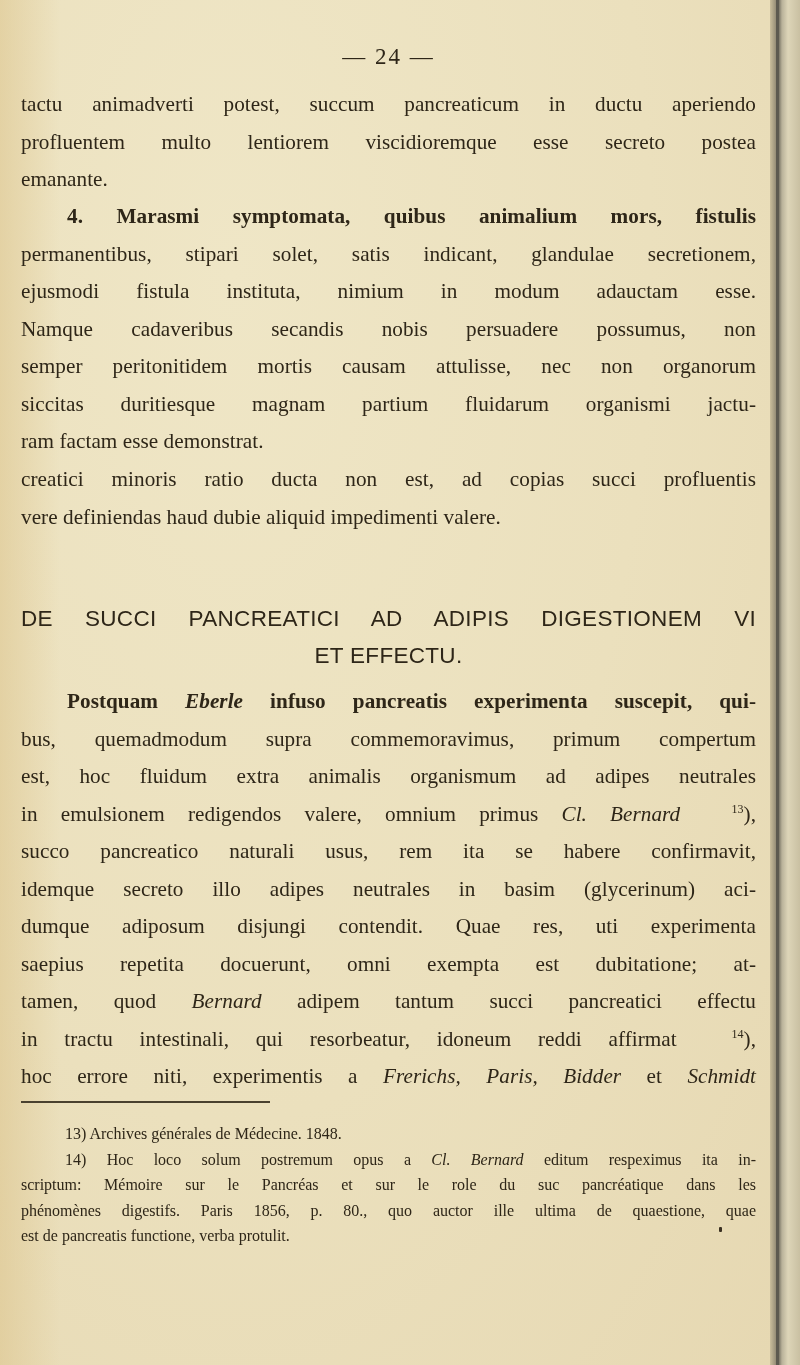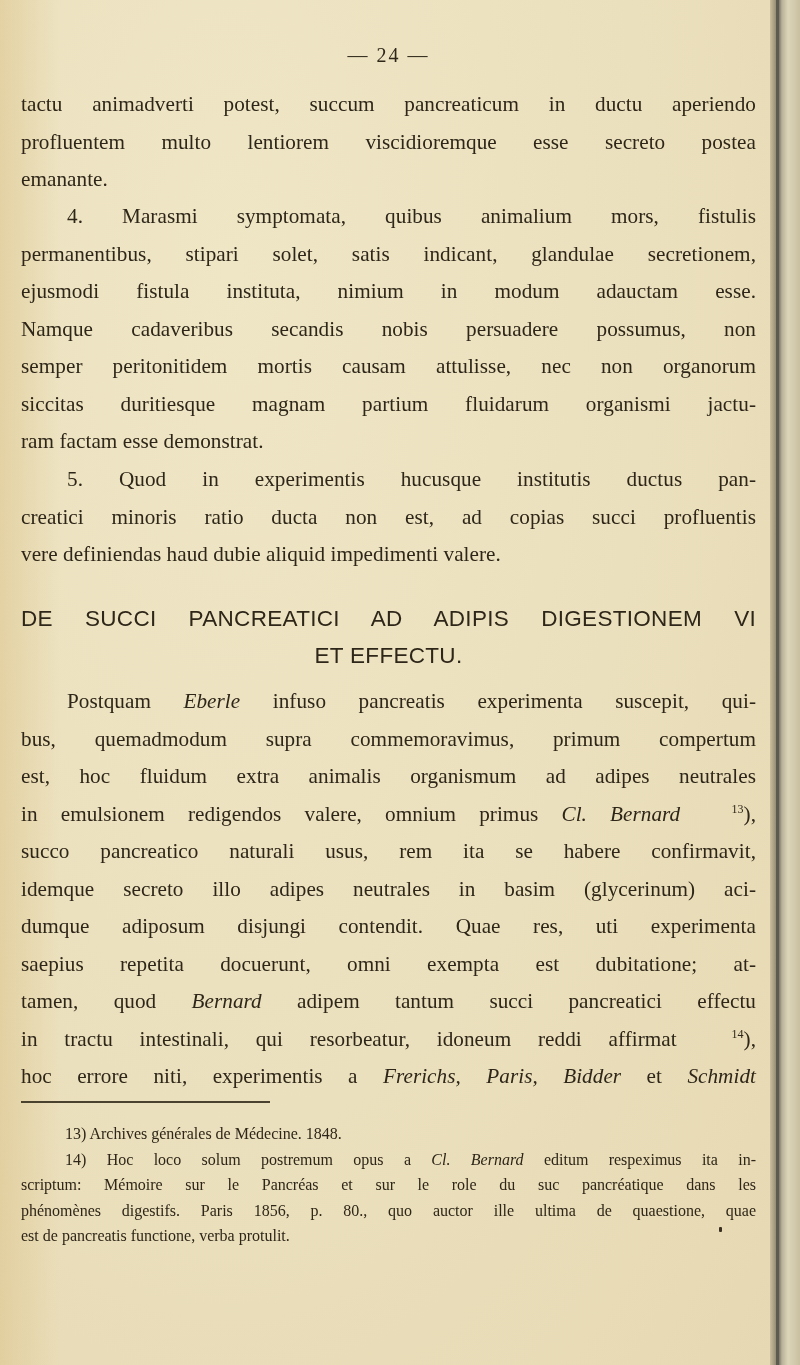--- a/index.html
+++ b/index.html
@@ -47,21 +47,21 @@
       left: 21px;
       top: 0;
       width: 735px;
     }
     .page-number {
       position: absolute;
       top: 44px;
       left: 0;
       width: 735px;
       text-align: center;
-      font-size: 20px;
+      font-size: 23px;
       letter-spacing: 2px;
       font-family: "Liberation Serif", serif;
     }
     .para {
       position: absolute;
       left: 0;
       width: 735px;
       font-size: 21.2px;
       line-height: 37.5px;
       text-align: justify;
@@ -73,20 +73,21 @@
       height: 37.5px;
       white-space: nowrap;
       text-align: justify;
       text-align-last: justify;
     }
     .para .line.last {
       text-align-last: left;
     }
     .para .line.indent {
       padding-left: 46px;
+      font-weight: bold;
     }
     .heading {
       position: absolute;
       left: 0;
       width: 735px;
       text-align: center;
       font-size: 22.5px;
       line-height: 37px;
       font-family: Liberation Sans, sans-serif;
       letter-spacing: 0.3px;
@@ -159,21 +160,20 @@
     <span class="line indent">4. Marasmi symptomata, quibus animalium mors, fistulis</span>
     <span class="line">permanentibus, stipari solet, satis indicant, glandulae secretionem,</span>
     <span class="line">ejusmodi fistula instituta, nimium in modum adauctam esse.</span>
     <span class="line">Namque cadaveribus secandis nobis persuadere possumus, non</span>
     <span class="line">semper peritonitidem mortis causam attulisse, nec non organorum</span>
     <span class="line">siccitas duritiesque magnam partium fluidarum organismi jactu-</span>
     <span class="line last">ram factam esse demonstrat.</span>
   </div>
 
   <div class="para" style="top:461px;">
-    <span class="line indent">5. Quod in experimentis hucusque institutis ductus pan-</span>
     <span class="line">creatici minoris ratio ducta non est, ad copias succi profluentis</span>
     <span class="line last">vere definiendas haud dubie aliquid impedimenti valere.</span>
   </div>
 
   <div class="heading" style="top:600px;">
     <span class="line first">DE SUCCI PANCREATICI AD ADIPIS DIGESTIONEM VI</span>
     <span class="line">ET EFFECTU.</span>
   </div>
 
   <div class="para" style="top:683px;">

